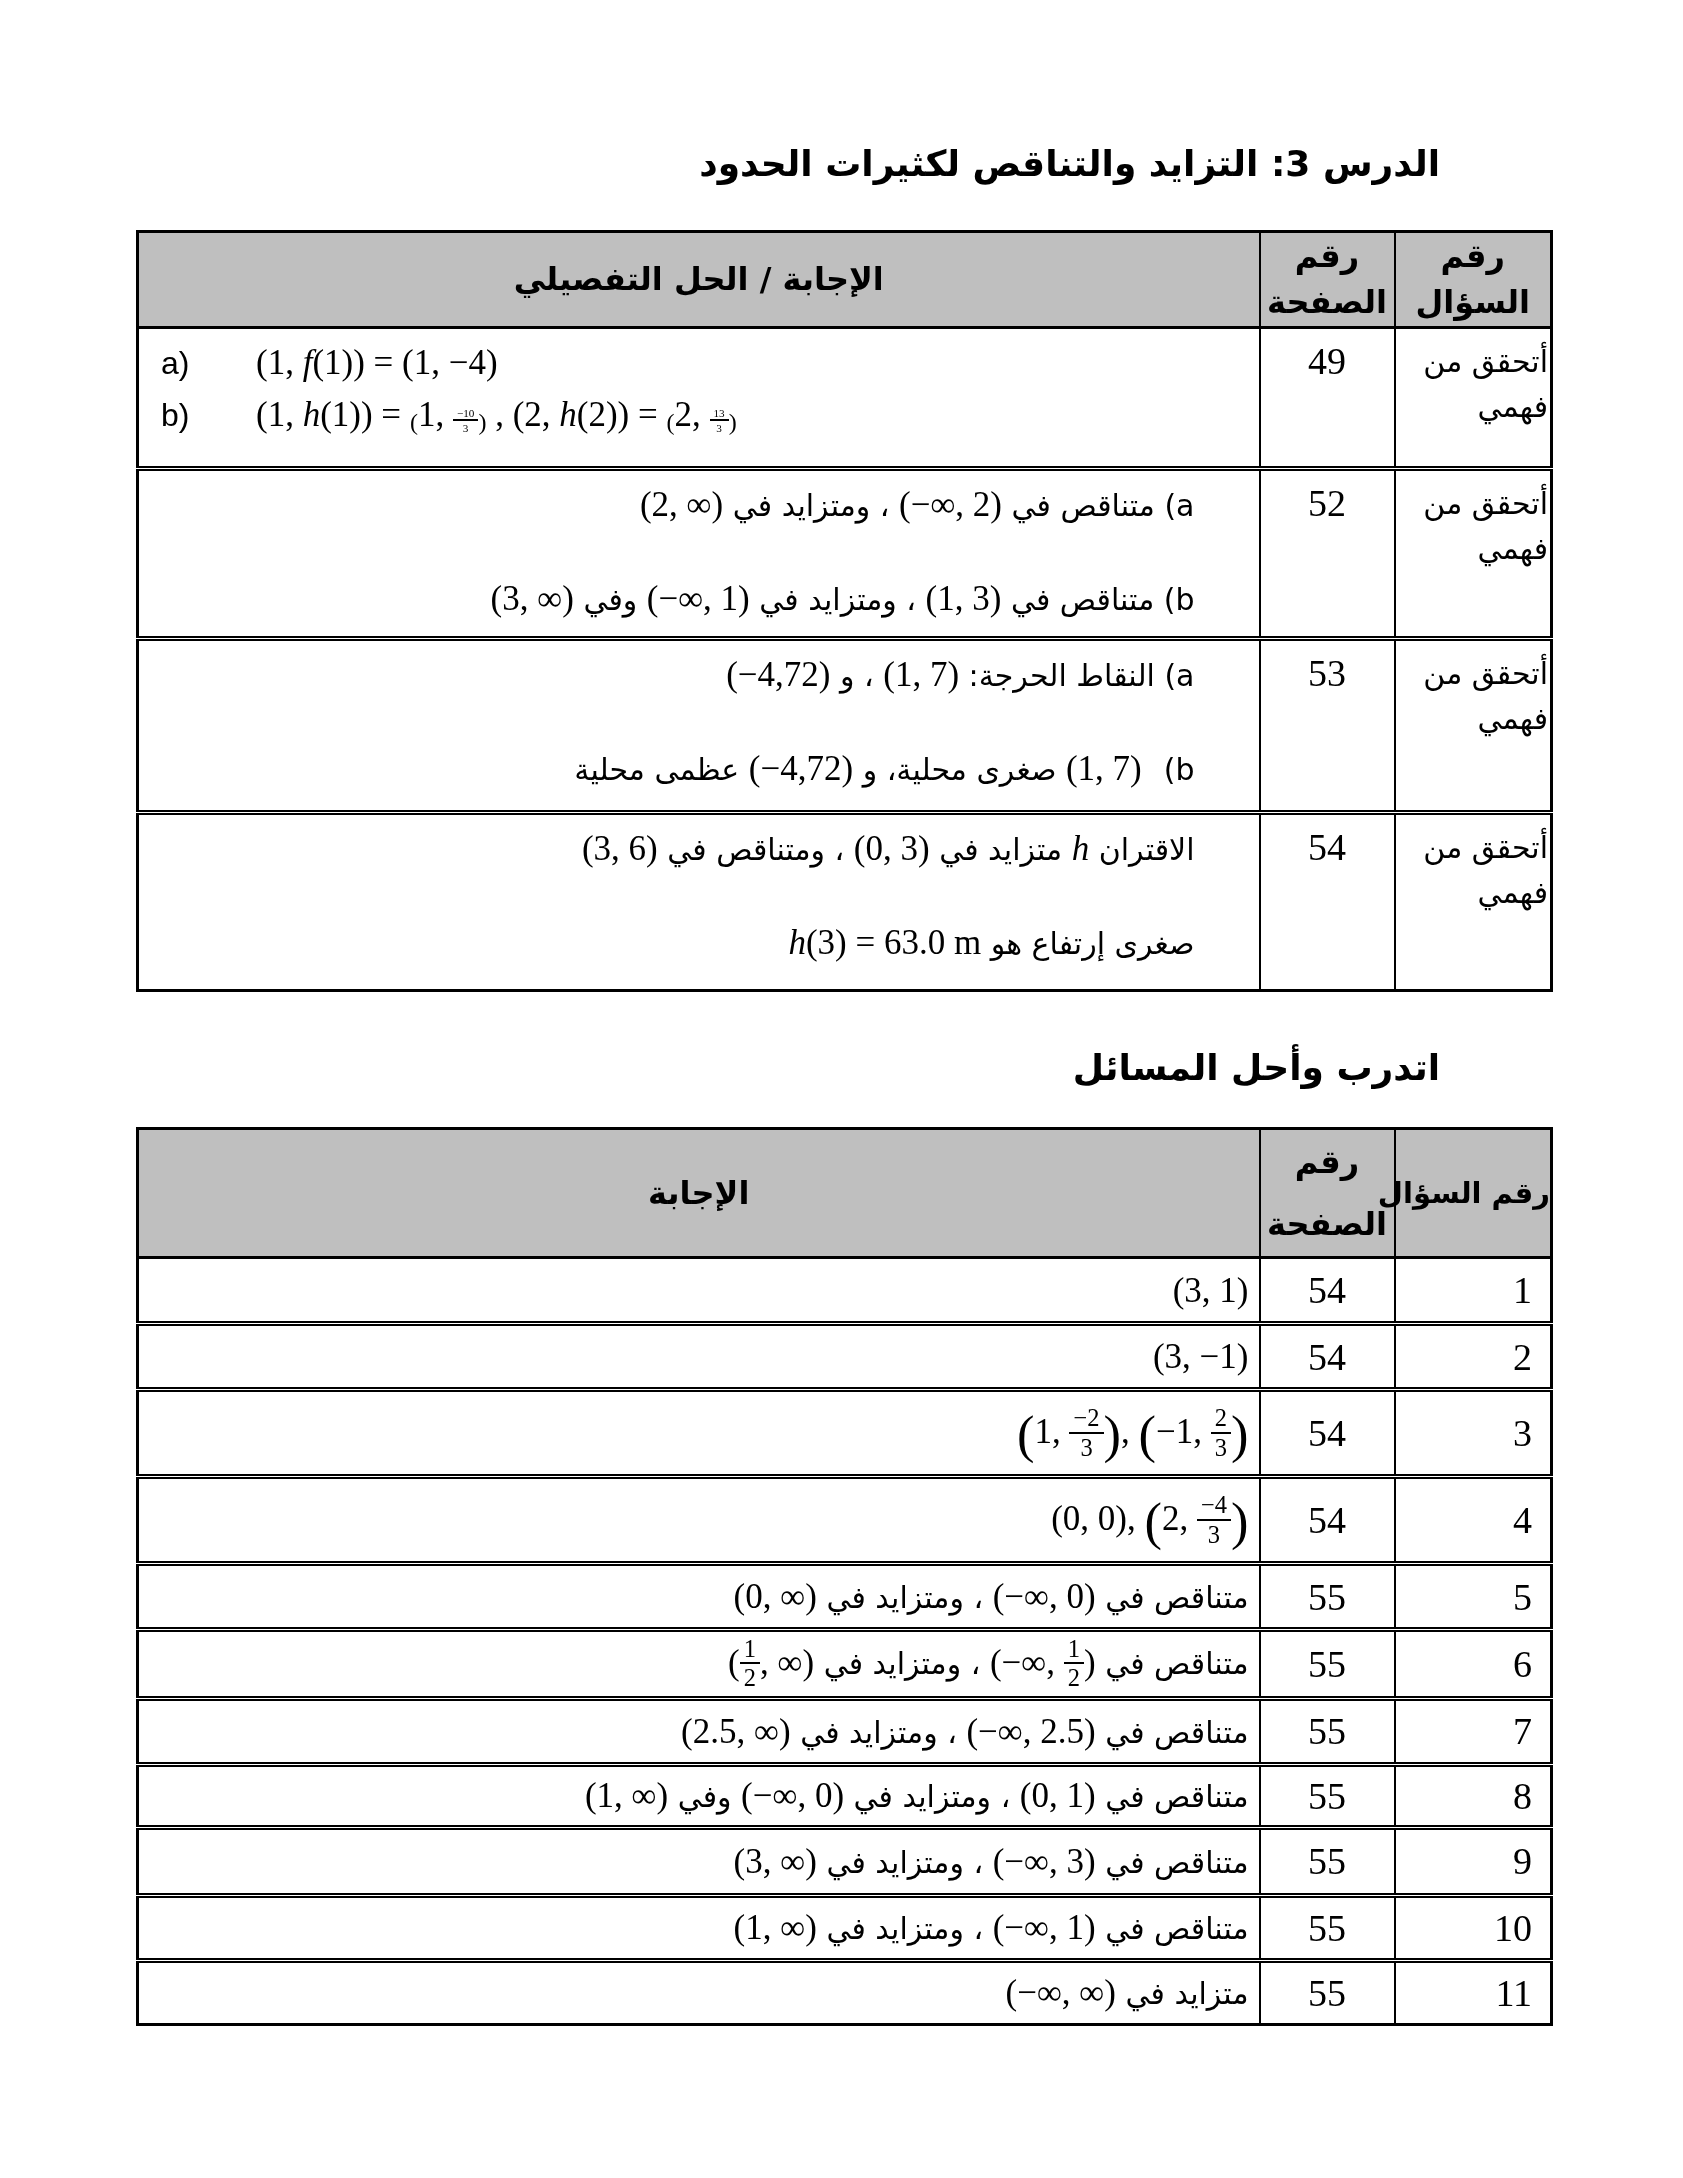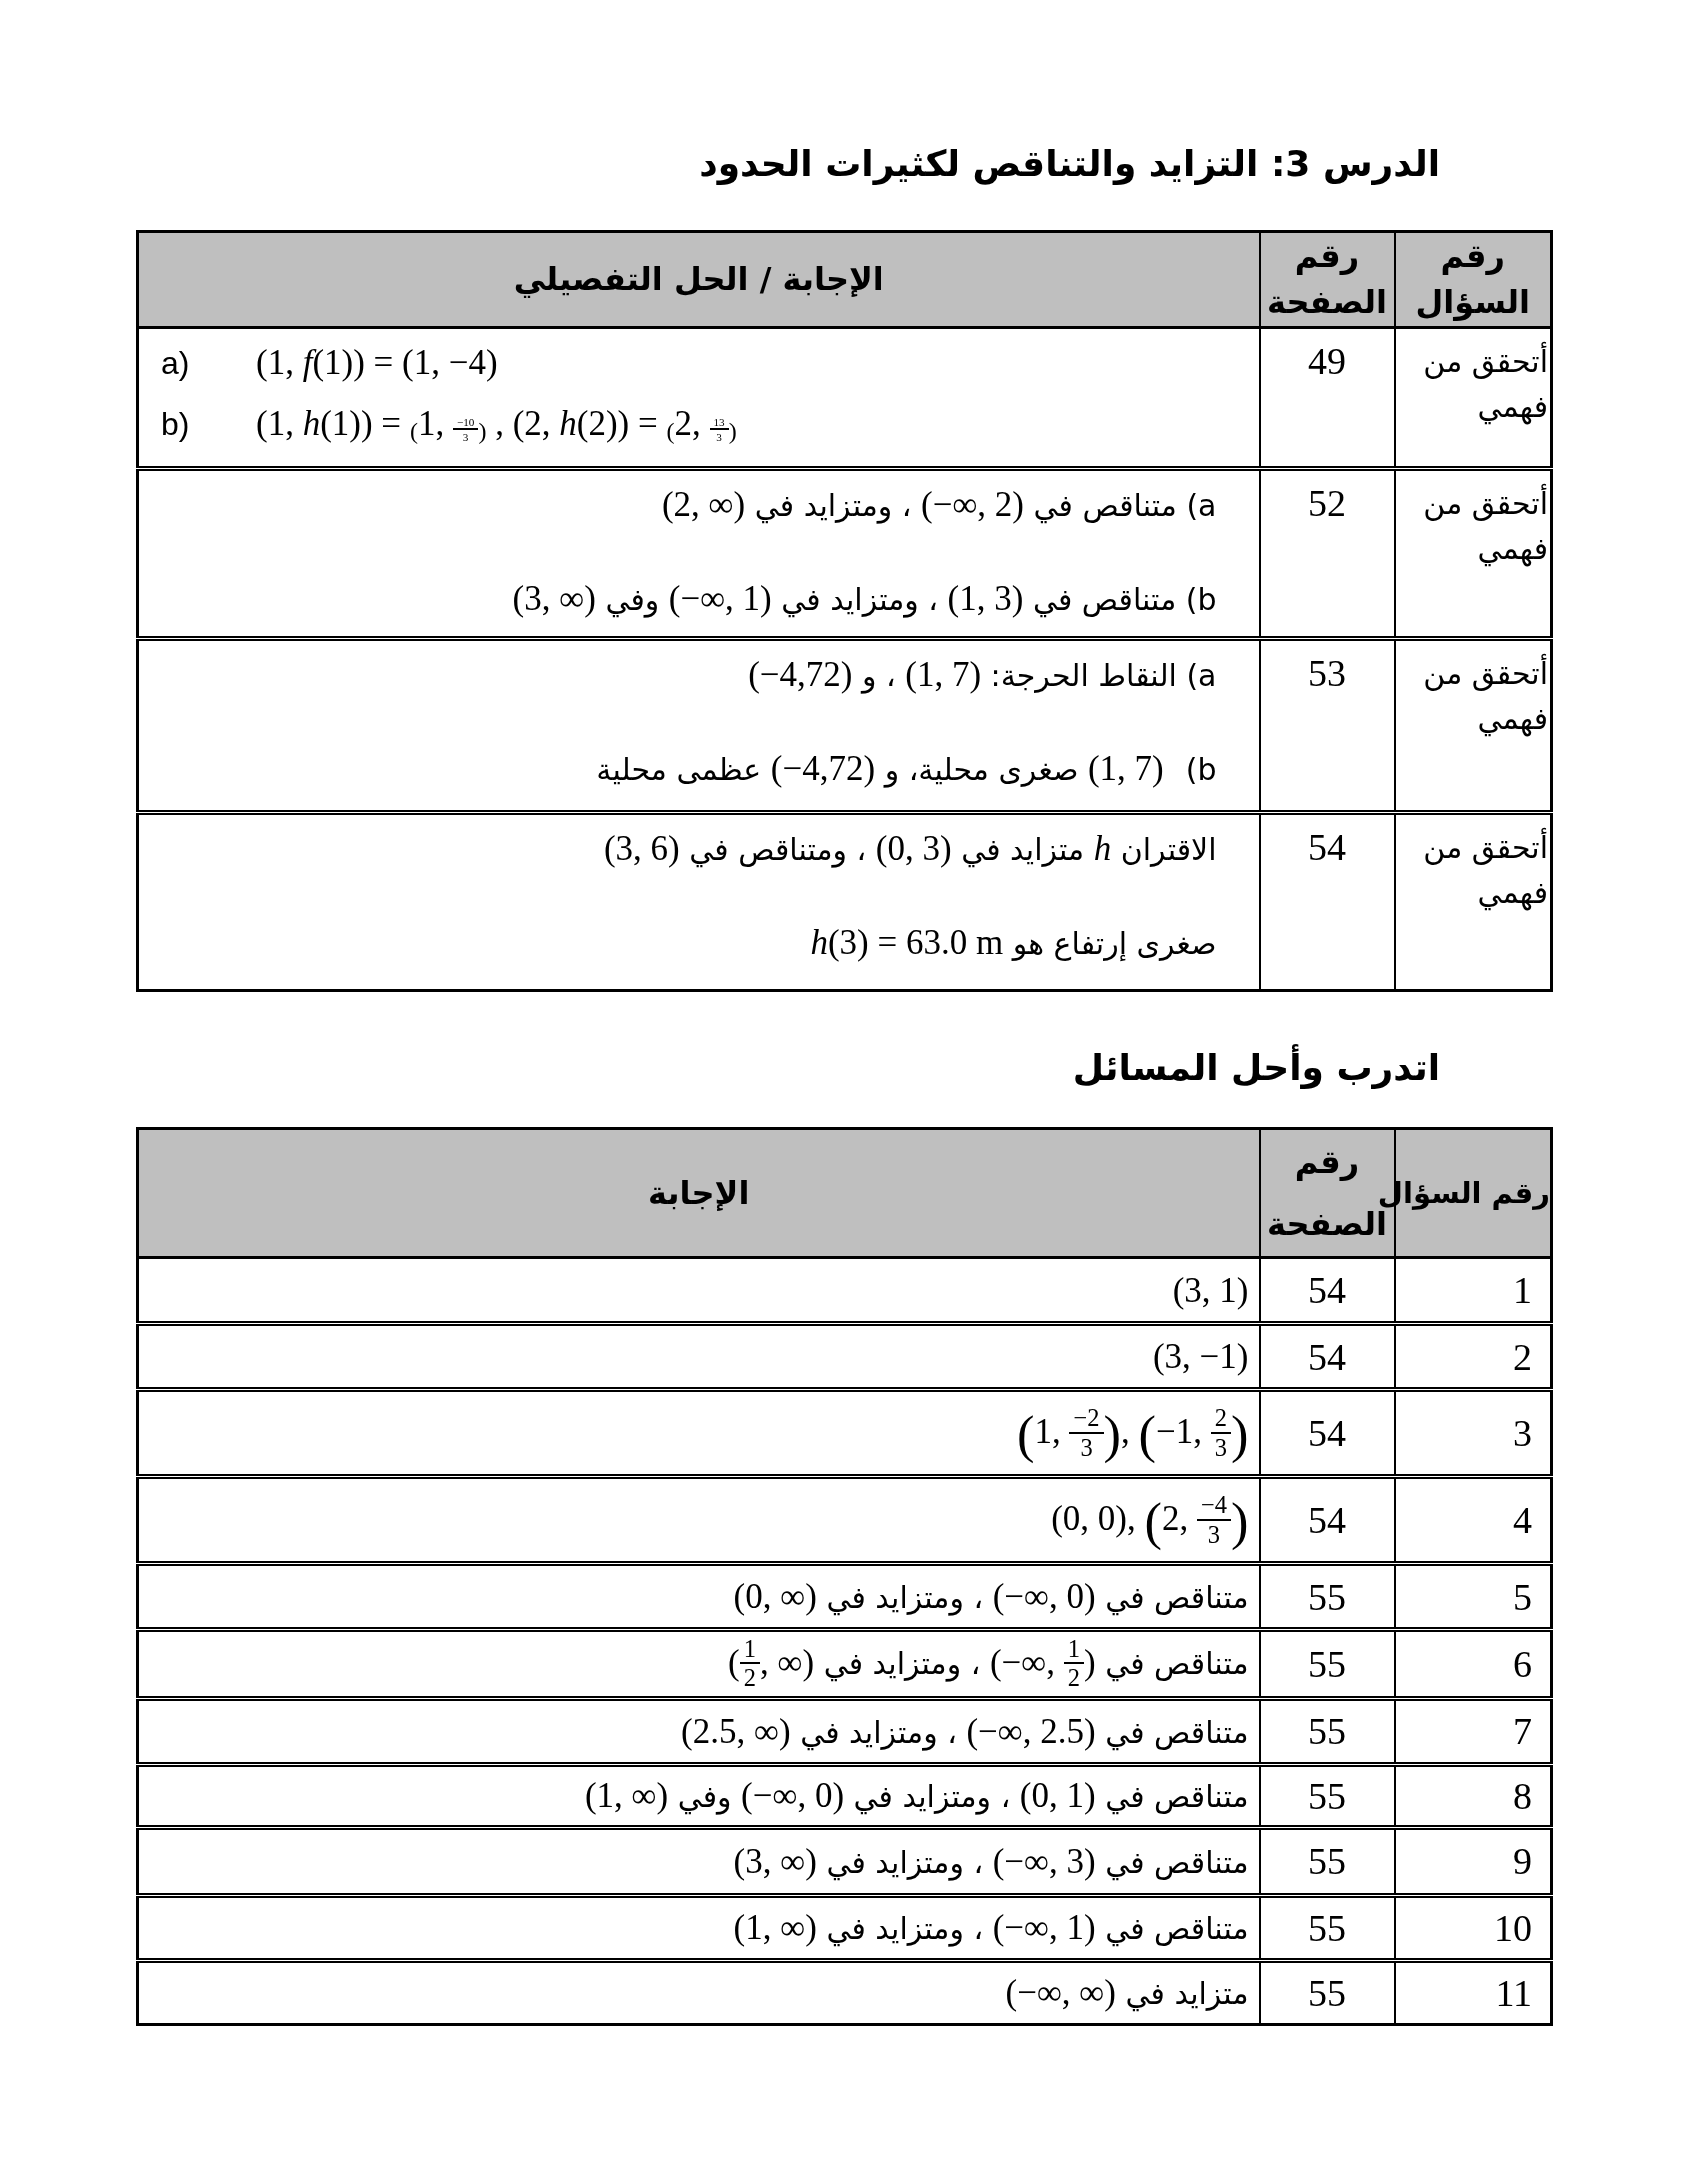--- a/index.html
+++ b/index.html
@@ -55,25 +55,25 @@
   .ar { font-size: 30px; }
   .bp { font-size: 1.5em; vertical-align: -0.18em; line-height: 1; font-weight: 400; }
   .frac { display: inline-block; text-align: center; font-size: 0.7em; line-height: 1.08; vertical-align: -0.52em; }
   .frac .den { display: block; border-top: 2px solid #000; padding: 1px 4px 0 4px; }
   .frac .num { display: block; padding: 0 4px; }
 
   
   #table1 td.qc { vertical-align: top; text-align: right; padding: 10px 2px 0 4px; font-size: 30px; line-height: 1.5; }
   #table1 td.pc { vertical-align: top; text-align: center; padding-top: 10px;
                   font-family: "Liberation Serif", "DejaVu Serif", serif; font-size: 38px; }
-  #table1 td.ac { vertical-align: top; text-align: right; padding: 8px 42px 8px 26px; }
+  #table1 td.ac { vertical-align: top; text-align: right; padding: 8px 64px 8px 26px; }
   #table1 td.ac .ln { line-height: 1.5; }
   #table1 td.ac .ln + .ln { margin-top: 42px; }
   #table1 td.ac.r1 { direction: ltr; text-align: left; padding-left: 22px; }
-  #table1 td.ac.r1 .ln + .ln { margin-top: 9px; }
+  #table1 td.ac.r1 .ln + .ln { margin-top: 0; }
   .gapr { margin-right: 22px; }
 
   
   #table2 td { vertical-align: middle; }
   #table2 td.a2 { text-align: right; padding: 4px 10px; line-height: 1.4; }
   #table2 td.p2 { text-align: center; font-family: "Liberation Serif", "DejaVu Serif", serif; font-size: 38px; }
   #table2 td.q2 { text-align: right; padding-left: 8px; padding-right: 18px;
                   font-family: "Liberation Serif", "DejaVu Serif", serif; font-size: 38px; }
 </style>
 </head>

